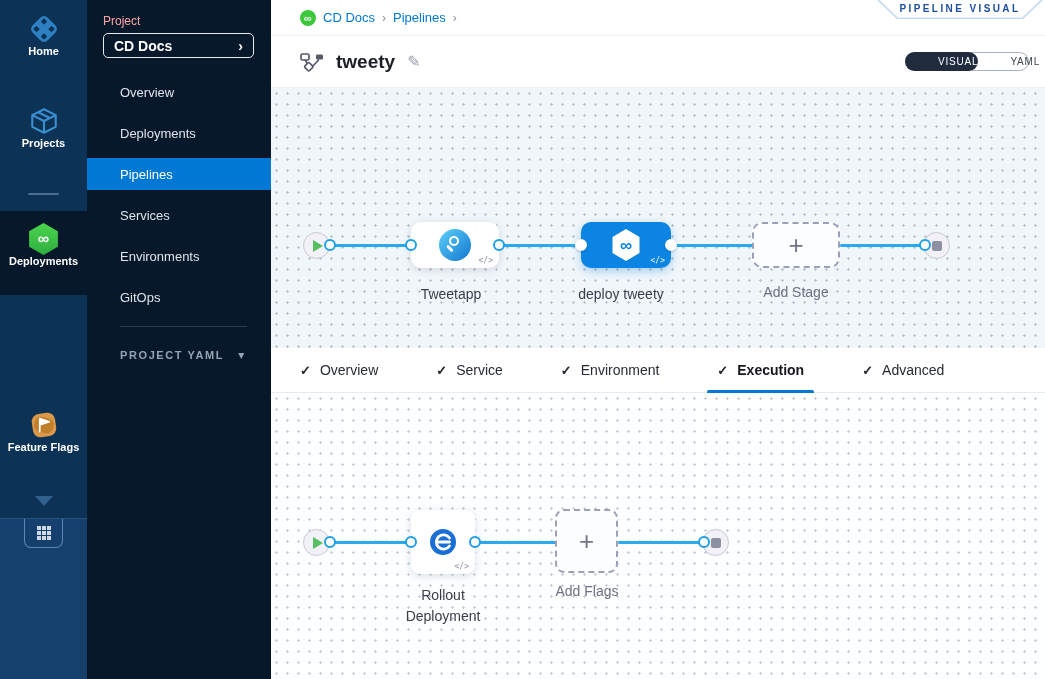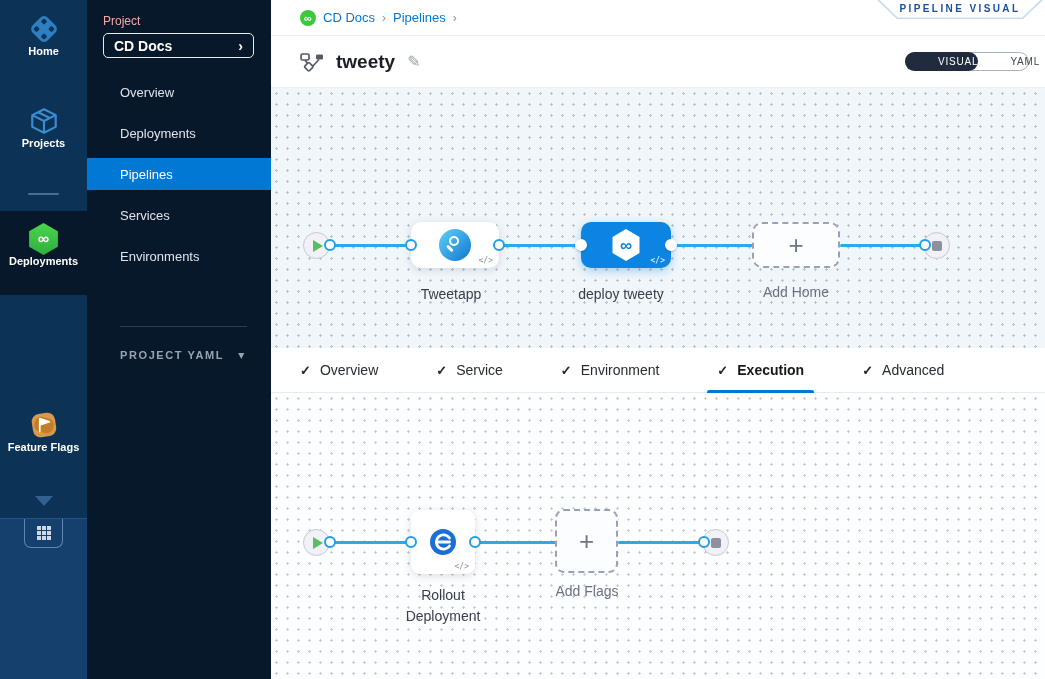--- a/index.html
+++ b/index.html
@@ -154,20 +154,21 @@
     <div class="proj-select">
       <span class="val">CD Docs</span>
       <span class="chev">›</span>
     </div>
     <div class="nav">
       <div class="nav-item">Overview</div>
       <div class="nav-item">Deployments</div>
       <div class="nav-item active">Pipelines</div>
       <div class="nav-item">Services</div>
       <div class="nav-item">Environments</div>
+      <div class="nav-item">GitOps</div>
     </div>
     <div class="sb-divider"></div>
     <div class="setup-row">
       <span class="t">PROJECT YAML</span>
       <span class="c">▾</span>
     </div>
   </nav>
 
   <main class="main">
 
@@ -229,21 +230,21 @@
           </div>
         <span class="code-glyph">&lt;/&gt;</span>
       </div>
       <div class="port solid" style="left:304px;top:151px;"></div>
       <div class="port solid" style="left:394px;top:151px;"></div>
       <div class="node-label" style="left:280px;top:198px;width:140px;">deploy tweety</div>
 
       <div class="stage-node dashed" style="left:481px;top:134px;width:88px;height:46px;">
         <span class="plus">+</span>
       </div>
-      <div class="node-label muted" style="left:465px;top:196px;width:120px;">Add Home</div>
+      <div class="node-label muted" style="left:465px;top:196px;width:120px;">Add Stage</div>
 
       <div class="port" style="left:648px;top:151px;"></div>
       <div class="endpoint" style="left:652px;top:144px;">
         <div class="stop-sq"></div>
       </div>
     </div>
 
     <div class="tab-row">
       <div class="tab">
         <span class="chk">✓</span>

